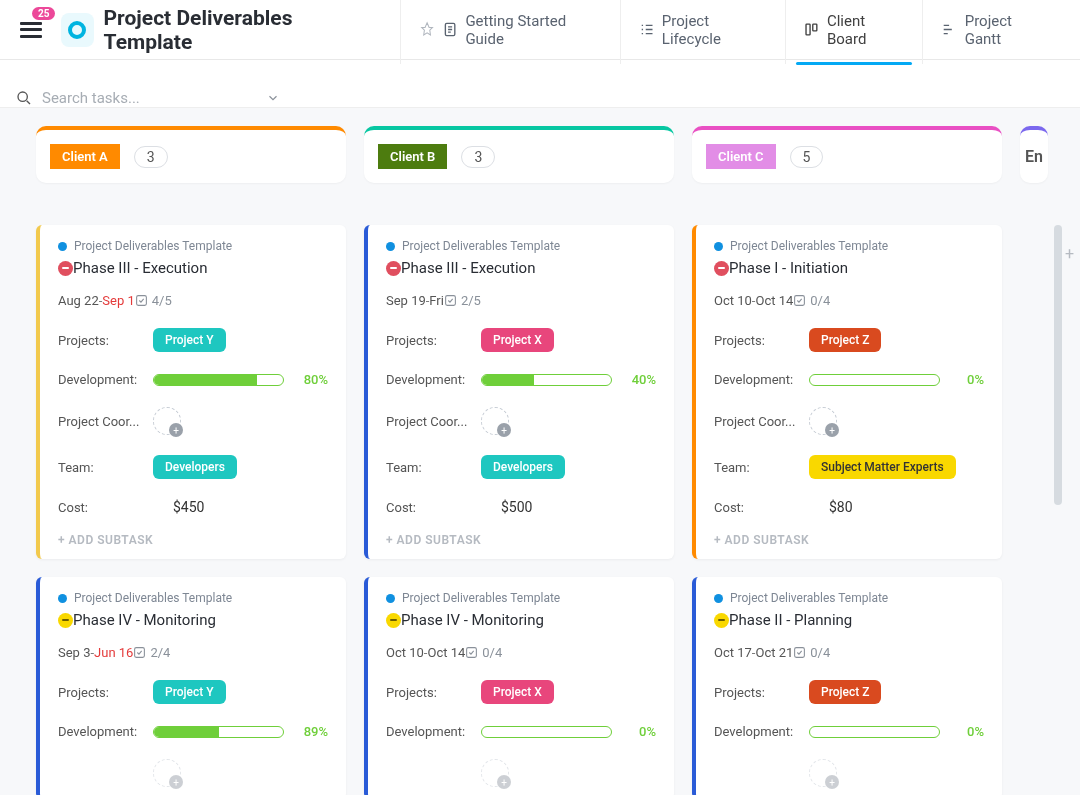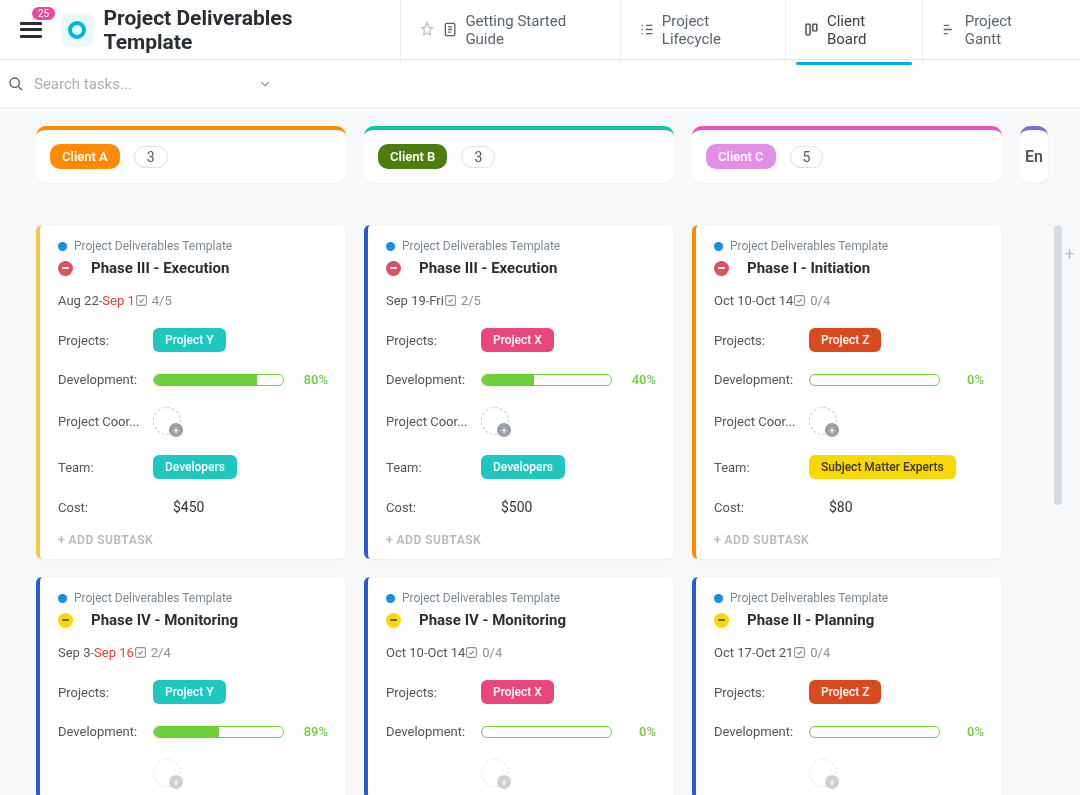--- a/index.html
+++ b/index.html
@@ -1,47 +1,47 @@
 <!DOCTYPE html>
 <html><head>
 <meta charset="utf-8">
 <style>
 * { margin:0; padding:0; box-sizing:border-box; font-family:-apple-system,BlinkMacSystemFont,"Segoe UI",Roboto,sans-serif; }
 body { background:#f7f8fa; color:#333; overflow-x:hidden; width:1080px; height:795px; }
 .header { display:flex; align-items:center; background:#fff; height:60px; border-bottom:1px solid #e8e8e8; padding:0 14px; }
 .menu-btn { position:relative; width:36px; height:36px; display:flex; align-items:center; justify-content:center; cursor:pointer; }
 .hamburger { width:22px; height:16px; display:flex; flex-direction:column; justify-content:space-between; }
 .hamburger span { height:3px; background:#292d34; border-radius:1px; display:block; }
-.badge { position:absolute; top:-5px; left:18px; background:#ec4899; color:#fff; font-size:10px; font-weight:400; padding:1px 6px; border-radius:10px; }
+.badge { position:absolute; top:-5px; left:18px; background:#ec4899; color:#fff; font-size:10px; font-weight:700; padding:1px 6px; border-radius:10px; }
 .logo-circle { width:34px; height:34px; border-radius:8px; background:#e9f9fd; display:flex; align-items:center; justify-content:center; margin-left:12px; }
 .logo-circle .o { width:18px; height:18px; border:4px solid #00b4e0; border-radius:50%; }
 .page-title { font-size:21px; font-weight:700; color:#292d34; margin-left:10px; }
 .tabs { display:flex; align-items:stretch; margin-left:24px; height:69px; }
 .tab { display:flex; align-items:center; gap:7px; padding:0 18px; color:#5a6370; font-size:15px; cursor:pointer; border-left:1px solid #eee; position:relative; }
 .tab.active { color:#404040; }
 .tab.active:after { content:""; position:absolute; left:10px; right:10px; bottom:-1px; height:3px; background:#04a9f4; border-radius:2px; }
 .tab svg, .pin-ico { width:17px; height:17px; fill:none; stroke:currentColor; stroke-width:2; }
 .pin-ico { color:#b0b6be; }
-.searchbar { display:flex; align-items:center; background:#fff; height:48px; padding:0 8px; border-bottom:1px solid #eee; }
+.searchbar { display:flex; align-items:flex-end; background:#fff; height:48px; padding:0 16px; border-bottom:1px solid #eee; }
 .search-wrap { display:flex; align-items:center; gap:10px; width:270px; }
 .search-wrap input { border:none; outline:none; font-size:15px; color:#555; flex:1; }
 .search-wrap input::placeholder { color:#a7adb4; }
 .search-ico { width:16px; height:16px; stroke:#555; }
 .chevron { color:#8a919a; margin-left:auto; margin-right:6px; }
 .board { display:flex; gap:18px; padding:18px 0 0 36px; overflow:visible; }
 .col-head { width:310px; background:#fff; border-radius:10px; padding:14px 14px; display:flex; align-items:center; gap:14px; border-top:4px solid var(--c); box-shadow:0 1px 2px rgba(0,0,0,0.04); }
 .col-head.extra { width:28px; justify-content:center; font-weight:600; color:#555; padding:14px 6px; border-top:4px solid #7b68ee; }
-.chip { color:#fff; font-size:13px; font-weight:600; padding:5px 12px; border-radius:10px; }
+.chip { color:#fff; font-size:13px; font-weight:600; padding:5px 12px; border-radius:0; }
 .count-pill { border:1px solid #dcdfe4; border-radius:14px; padding:2px 12px; font-size:14px; color:#555; background:#fff; }
 .cards-area { display:flex; gap:18px; padding:42px 0 0 36px; align-items:flex-start; }
 .column { width:310px; display:flex; flex-direction:column; gap:18px; }
 .card { background:#fff; border-radius:6px; border-left:4px solid var(--bar); box-shadow:0 1px 3px rgba(0,0,0,0.05); padding:14px 18px 12px; position:relative; }
 .crumb { display:flex; align-items:center; gap:7px; color:#7e8794; font-size:12px; }
 .dot { width:9px; height:9px; border-radius:50%; background:#1090e0; }
-.card-title { display:flex; align-items:center; gap:18px; font-size:15px; font-weight:700; color:#292d34; margin-top:6px; }
+.card-title { display:flex; align-items:center; gap:0; font-size:15px; font-weight:400; color:#292d34; margin-top:6px; }
 .status-ico { width:15px; height:15px; border-radius:50%; display:inline-flex; align-items:center; justify-content:center; }
 .status-red { background:#e04f5f; } .status-red:before { content:""; width:7px; height:2px; background:#fff; border-radius:1px; }
 .status-yel { background:#f9d800; } .status-yel:before { content:""; width:7px; height:2px; background:#6b5d00; border-radius:1px; }
 .meta { display:flex; align-items:center; gap:0; font-size:13px; margin-top:16px; color:#555; }
 .meta .past { color:#e43b3b; }
 .meta .sep { color:#777; }
 .check { display:inline-flex; align-items:center; gap:4px; color:#8a919a; font-size:13px; }
 .check svg{ width:13px; height:13px; stroke:#8a919a; }
 .fieldrow { display:flex; align-items:center; margin-top:20px; font-size:13px; color:#555; }
 .fieldrow .lab { width:95px; overflow:hidden; text-overflow:ellipsis; white-space:nowrap; }
@@ -192,21 +192,21 @@
           <span class="dot"></span>
           <span>Project Deliverables Template</span>
         </div>
     <div class="card-title">
           <span class="status-ico status-yel"></span>
           <span>Phase IV - Monitoring</span>
         </div>
     <div class="meta">
       <span>Sep 3</span>
           <span class="sep">-</span>
-          <span class="past">Sep 16</span>
+          <span class="past">Jun 16</span>
       <span class="check">
             <svg viewBox="0 0 24 24" fill="none" stroke-width="2">
               <rect x="3" y="3" width="18" height="18" rx="3"></rect>
               <path d="M8 12l3 3 5-6"></path>
             </svg>
             <span>2/4</span>
           </span>
     </div>
     <div class="fieldrow">
           <span class="lab">Projects:</span>

